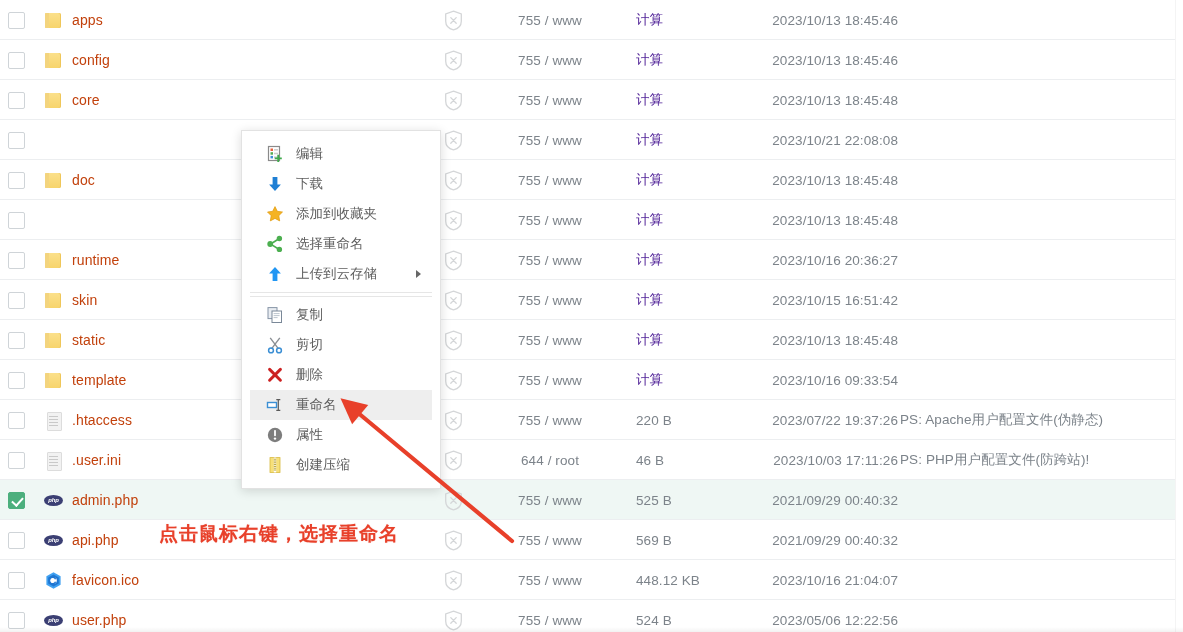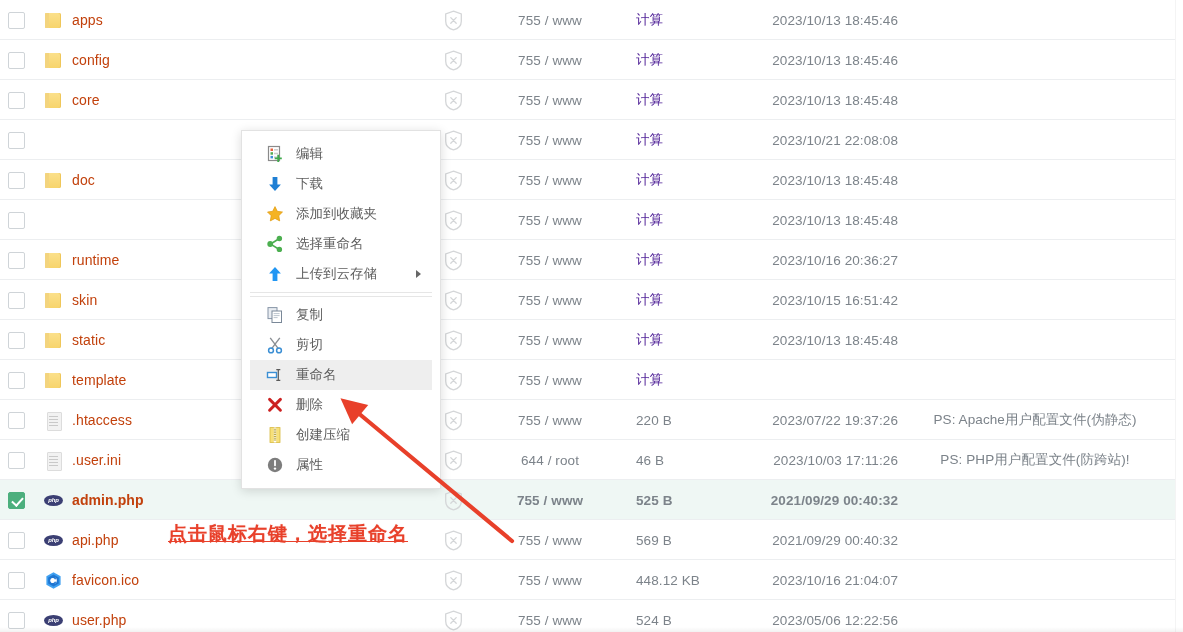--- a/index.html
+++ b/index.html
@@ -24,21 +24,21 @@
     width: 1175px;
     border-collapse: collapse;
   }
   .row {
     position: relative;
     height: 40px;
     width: 1175px;
     border-bottom: 1px solid #eceef0;
     background: #fff;
   }
-  .row.selected { background: #eff7f4; font-weight: bold; }
+  .row.selected { background: #eff7f4; }
 
   .cell { position: absolute; top: 0; height: 40px; display: flex; align-items: center; }
 
   
   .c-check { left: 8px; width: 34px; justify-content: flex-start; }
   .cbox {
     width: 17px; height: 17px;
     border: 1px solid #cfd4d8;
     border-radius: 2px;
     background: #fff;
@@ -120,21 +120,21 @@
   .ico.icofile svg { display: block; }
 
   
   .c-shield { left: 436px; width: 34px; justify-content: center; }
   .shield svg { display: block; }
 
   
   .c-perm  { left: 500px; width: 100px; justify-content: center; }
   .c-size  { left: 636px; width: 90px; justify-content: flex-start; }
   .c-date  { left: 728px; width: 170px; justify-content: flex-end; }
-  .c-note  { left: 900px; width: 270px; justify-content: center; }
+  .c-note  { left: 900px; width: 270px; justify-content: flex-start; }
   .txt {
     font-size: 13.5px;
     color: #7c838a;
     white-space: nowrap;
     letter-spacing: .1px;
   }
   .txt.calc { color: #4c1d95; }
 
   
   .ctx-menu {
@@ -169,29 +169,28 @@
     margin-top: -4px;
     width: 0; height: 0;
     border-left: 5px solid #666;
     border-top: 4px solid transparent;
     border-bottom: 4px solid transparent;
   }
 
   
   .anno-text {
     position: absolute;
-    left: 168px; top: 521px;
+    left: 159px; top: 521px;
     font-size: 19px;
     font-weight: bold;
     color: #e8402a;
     letter-spacing: 1px;
     white-space: nowrap;
     z-index: 50;
     text-shadow: 0 0 1px rgba(232,64,42,.35);
-    text-decoration: underline;
   }
   .arrow-layer { position: absolute; left: 0; top: 0; width: 1183px; height: 632px; z-index: 45; pointer-events: none; }
 
   
   .bottom-shadow {
     position: absolute;
     left: 0; bottom: 0; width: 1183px; height: 5px;
     background: linear-gradient(180deg, rgba(0,0,0,0) 0%, rgba(0,0,0,.05) 100%);
     z-index: 60;
   }
@@ -476,20 +475,23 @@
               <path d="M9.5 1.2 L17.3 4 v7.2 c0 4.6 -3.6 7.6 -7.8 8.6 C5.3 18.8 1.7 15.8 1.7 11.2 V4 Z" fill="none" stroke="#d4d6d8" stroke-width="1.3"></path>
               <path d="M6.8 7.6 L12.2 13.2 M12.2 7.6 L6.8 13.2" stroke="#d4d6d8" stroke-width="1.3" stroke-linecap="round"></path>
             </svg>
           </span>
         </div>
         <div class="cell c-perm">
           <span class="txt">755 / www</span>
         </div>
         <div class="cell c-size">
           <span class="txt calc">计算</span>
+        </div>
+        <div class="cell c-date">
+          <span class="txt">2023/10/16 09:33:54</span>
         </div>
         <div class="cell c-note">
           <span class="txt"></span>
         </div>
       </div>
       <div class="row">
         <div class="cell c-check">
           <span class="cbox"></span>
         </div>
         <div class="cell c-name">
@@ -728,48 +730,48 @@
         <span class="mi-label">复制</span>
       </div>
       <div class="ctx-item">
         <span class="mi-ico"><svg width="18" height="18" viewBox="0 0 18 18">
             <path d="M4.2 1.8 L12.5 12.8 M13.8 1.8 L5.5 12.8" stroke="#8b8f94" stroke-width="1.4"></path>
             <circle cx="5" cy="14.4" r="2.4" fill="none" stroke="#3b8fd4" stroke-width="1.5"></circle>
             <circle cx="13" cy="14.4" r="2.4" fill="none" stroke="#3b8fd4" stroke-width="1.5"></circle>
           </svg></span>
         <span class="mi-label">剪切</span>
       </div>
+      <div class="ctx-item">
+        <span class="mi-ico"><svg width="18" height="18" viewBox="0 0 18 18">
+            <path d="M3.6 3.4 L14.4 14.2 M14.4 3.4 L3.6 14.2" stroke="#cc2222" stroke-width="3" stroke-linecap="round"></path>
+          </svg></span>
+        <span class="mi-label">删除</span>
+      </div>
       <div class="ctx-item hl">
         <span class="mi-ico"><svg width="18" height="18" viewBox="0 0 18 18">
             <rect x="1.5" y="6.5" width="9" height="5" fill="#fff" stroke="#3b8fd4" stroke-width="1.4"></rect>
             <path d="M12.3 3.6 v10.8 M10.3 3.6 h4 M10.3 14.4 h4" stroke="#5a5a5a" stroke-width="1.2"></path>
           </svg></span>
         <span class="mi-label">重命名</span>
       </div>
       <div class="ctx-item">
         <span class="mi-ico"><svg width="18" height="18" viewBox="0 0 18 18">
-            <path d="M3.6 3.4 L14.4 14.2 M14.4 3.4 L3.6 14.2" stroke="#cc2222" stroke-width="3" stroke-linecap="round"></path>
-          </svg></span>
-        <span class="mi-label">删除</span>
+            <circle cx="9" cy="9" r="7.2" fill="#7d7d7d"></circle>
+            <rect x="8.1" y="3.9" width="1.8" height="6.4" rx=".8" fill="#fff"></rect>
+            <circle cx="9" cy="12.6" r="1.2" fill="#fff"></circle>
+          </svg></span>
+        <span class="mi-label">属性</span>
       </div>
       <div class="ctx-item">
         <span class="mi-ico"><svg width="18" height="18" viewBox="0 0 18 18">
             <rect x="4" y="1.6" width="10" height="14.8" fill="#f7e07a" stroke="#d8b93e" stroke-width=".8"></rect>
             <rect x="7.8" y="1.6" width="2.4" height="14.8" fill="#fff"></rect>
             <path d="M7.8 3.2 h2.4 M7.8 5 h2.4 M7.8 6.8 h2.4 M7.8 8.6 h2.4 M7.8 10.4 h2.4 M7.8 12.2 h2.4 M7.8 14 h2.4" stroke="#b8a13a" stroke-width="1"></path>
           </svg></span>
         <span class="mi-label">创建压缩</span>
-      </div>
-      <div class="ctx-item">
-        <span class="mi-ico"><svg width="18" height="18" viewBox="0 0 18 18">
-            <circle cx="9" cy="9" r="7.2" fill="#7d7d7d"></circle>
-            <rect x="8.1" y="3.9" width="1.8" height="6.4" rx=".8" fill="#fff"></rect>
-            <circle cx="9" cy="12.6" r="1.2" fill="#fff"></circle>
-          </svg></span>
-        <span class="mi-label">属性</span>
       </div>
     </div>
 
   <svg class="arrow-layer" viewBox="0 0 1183 632">
     <defs>
       <marker id="ahead" markerWidth="7" markerHeight="7" refX="5.2" refY="3.5" orient="auto">
         <polygon points="0.5,0.5 6.6,3.5 0.5,6.5" fill="#e8402a"></polygon>
       </marker>
     </defs>
     <line id="anno-line" x1="512" y1="541" x2="345" y2="402" stroke="#e8402a" stroke-width="4.2" marker-end="url(#ahead)" stroke-linecap="round"></line>

